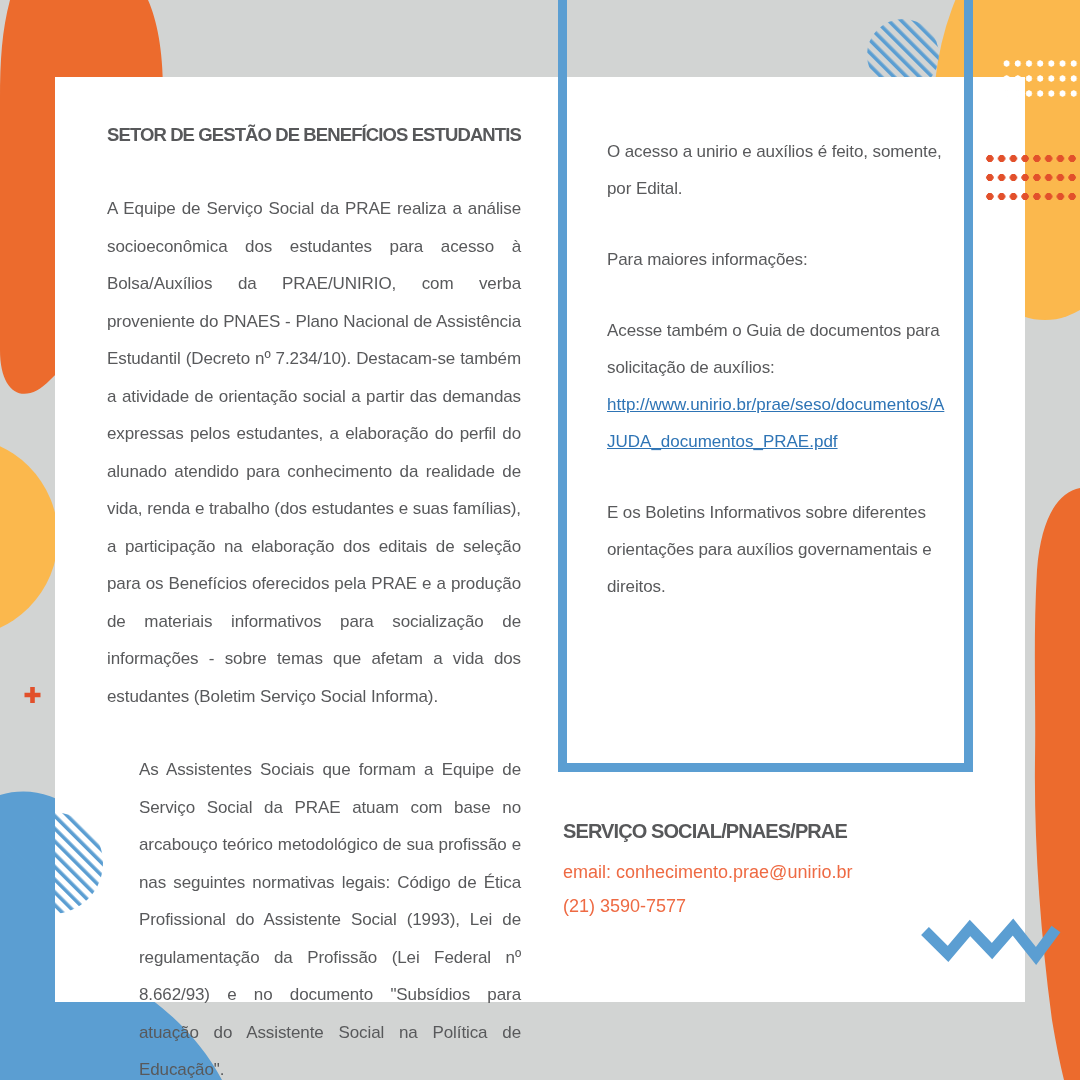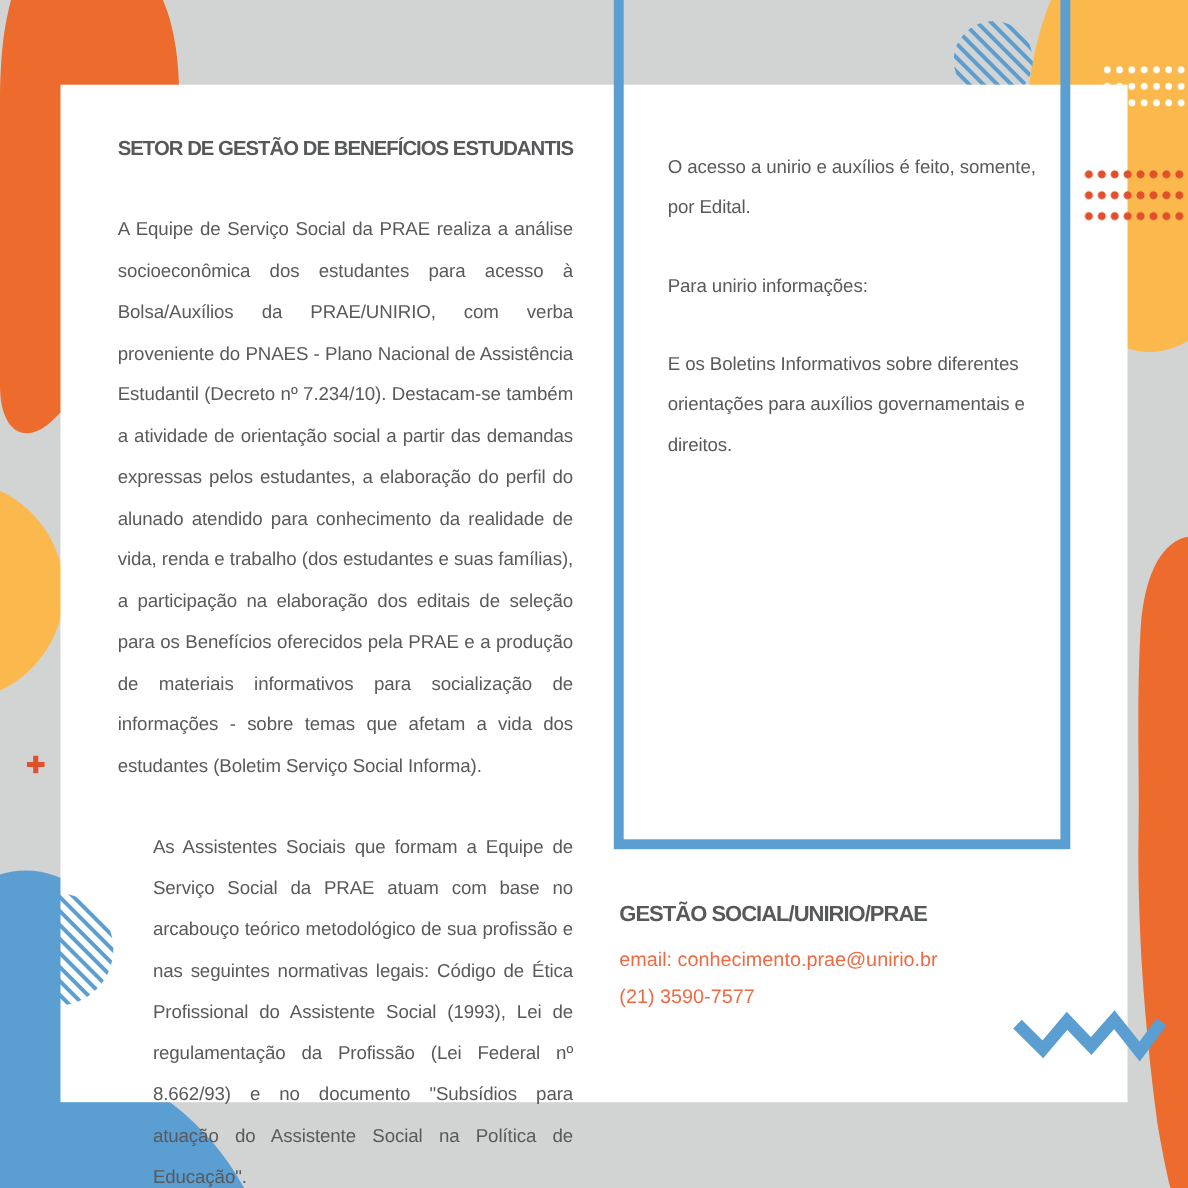--- a/index.html
+++ b/index.html
@@ -64,29 +64,33 @@
 
   <div class="left-col">
     <h1>SETOR DE GESTÃO DE BENEFÍCIOS ESTUDANTIS</h1>
     <p>A Equipe de Serviço Social da PRAE realiza a análise socioeconômica dos estudantes para acesso à Bolsa/Auxílios da PRAE/UNIRIO, com verba proveniente do PNAES - Plano Nacional de Assistência Estudantil (Decreto nº 7.234/10). Destacam-se também a atividade de orientação social a partir das demandas expressas pelos estudantes, a elaboração do perfil do alunado atendido para conhecimento da realidade de vida, renda e trabalho (dos estudantes e suas famílias), a participação na elaboração dos editais de seleção para os Benefícios oferecidos pela PRAE e a produção de materiais informativos para socialização de informações - sobre temas que afetam a vida dos estudantes (Boletim Serviço Social Informa).</p>
     <p>As Assistentes Sociais que formam a Equipe de Serviço Social da PRAE atuam com base no arcabouço teórico metodológico de sua profissão e nas seguintes normativas legais: Código de Ética Profissional do Assistente Social (1993), Lei de regulamentação da Profissão (Lei Federal nº 8.662/93) e no documento "Subsídios para atuação do Assistente Social na Política de Educação".</p>
   </div>
 
   <div class="blue-box">
     <p>O acesso a unirio e auxílios é feito, somente, por Edital.</p>
     <div class="box-section">
-      <p>Para unirio informações:</p>
+      <p>Para maiores informações:</p>
+    </div>
+    <div class="box-section">
+      <p>Acesse também o Guia de documentos para solicitação de auxílios:</p>
+      <a class="link">http://www.unirio.br/prae/seso/documentos/AJUDA_documentos_PRAE.pdf</a>
     </div>
     <div class="box-section">
       <p>E os Boletins Informativos sobre diferentes orientações para auxílios governamentais e direitos.</p>
     </div>
   </div>
 
   <div class="contact">
-    <h2>GESTÃO SOCIAL/UNIRIO/PRAE</h2>
+    <h2>SERVIÇO SOCIAL/PNAES/PRAE</h2>
     <p class="first">email: conhecimento.prae@unirio.br</p>
     <p>(21) 3590-7577</p>
   </div>
 
   <div class="white-dots"></div>
   <div class="red-dots"></div>
 
   <svg class="layer top-layer" viewBox="0 0 1080 1080">
     <defs>
       <pattern id="stripes2" width="9" height="9" patternUnits="userSpaceOnUse" patternTransform="rotate(-45)">

